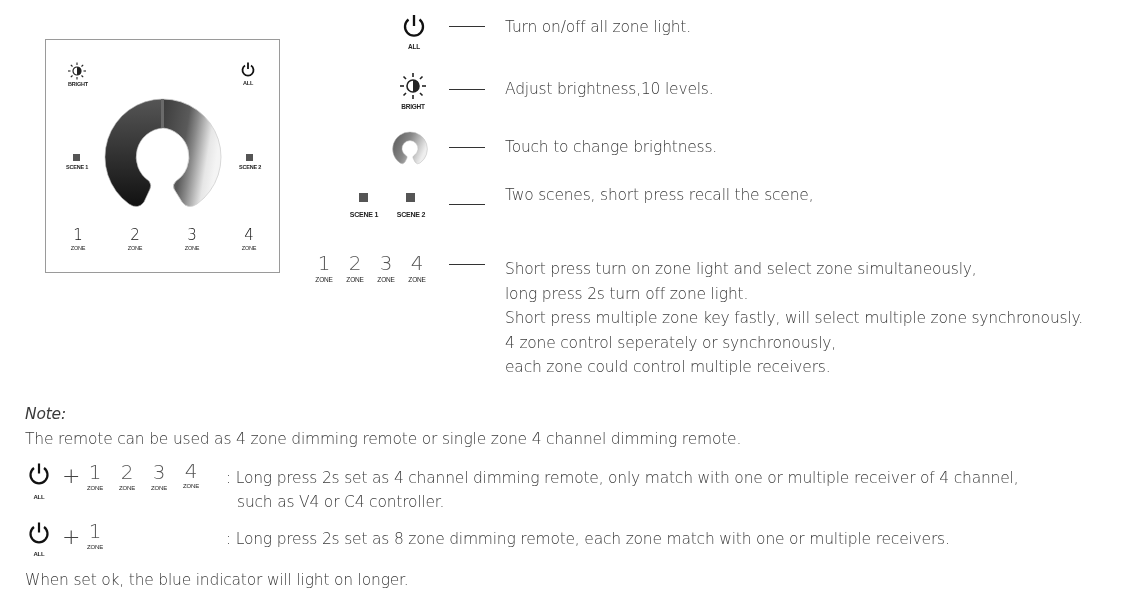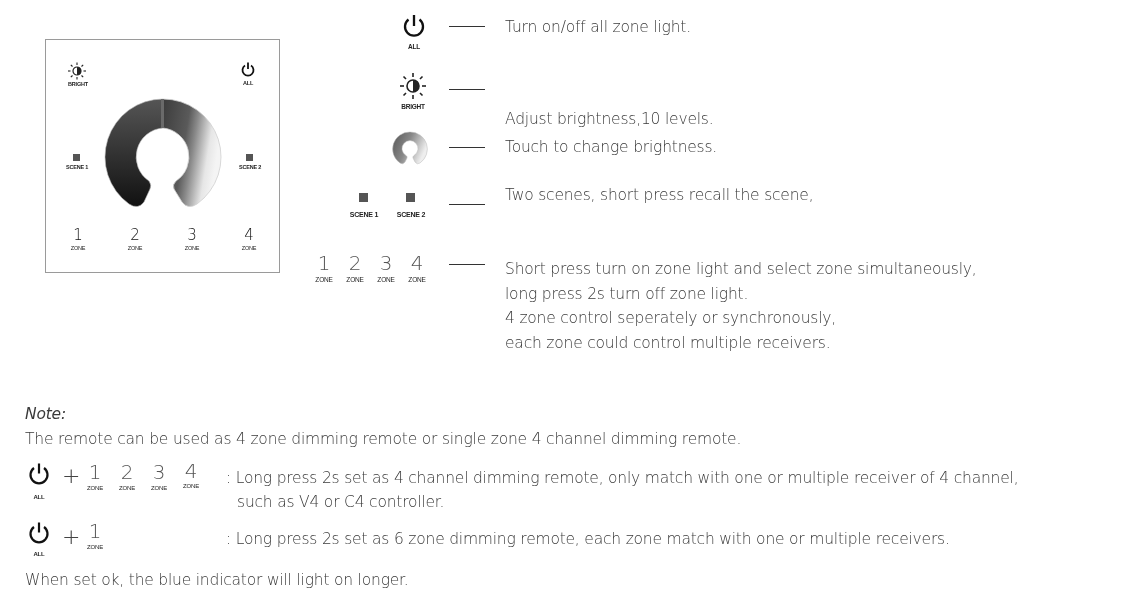--- a/index.html
+++ b/index.html
@@ -104,21 +104,21 @@
     <line x1="2" y1="14" x2="6" y2="14"></line>
       <line x1="24" y1="14" x2="28" y2="14"></line>
     <line x1="5.5" y1="4.5" x2="8" y2="7"></line>
       <line x1="22" y1="21" x2="24.5" y2="23.5"></line>
     <line x1="24.5" y1="4.5" x2="22" y2="7"></line>
       <line x1="8" y1="21" x2="5.5" y2="23.5"></line>
   </g>
 </svg>
 <div class="abs small-lbl" style="left:396px;top:103px;width:34px;font-size:6.5px;">BRIGHT</div>
 <div class="abs dash" style="left:449px;top:89px;"></div>
-<div class="abs txt" style="left:505px;top:77px;margin-top:30px;">Adjust brightness,10 levels.</div>
+<div class="abs txt" style="left:505px;top:77px;">Adjust brightness,10 levels.</div>
 
 <svg class="abs" style="left:392px;top:131px;" width="36" height="36" viewBox="0 0 36 36">
   <defs>
     <linearGradient id="sw" x1="0" y1="0" x2="1" y2="0.4">
       <stop offset="0" stop-color="#555"></stop>
       <stop offset="0.5" stop-color="#888"></stop>
       <stop offset="1" stop-color="#eee"></stop>
     </linearGradient>
   </defs>
   <path d="M18 1 A17 17 0 0 1 28 32 Q25 34 23 31 L21 27 Q20.5 25.5 22 24.5 A8 8 0 1 0 14 24.5 Q15.5 25.5 15 27 L13 31 Q11 34 8 32 A17 17 0 0 1 18 1 Z" fill="url(#sw)" stroke="#bbb" stroke-width="0.5"></path>
@@ -148,20 +148,21 @@
   <div class="small-lbl" style="font-size:6.5px;font-weight:normal;margin-top:3px;">ZONE</div>
 </div>
 <div class="abs" style="left:405px;top:253px;width:24px;">
   <div class="num" style="font-size:20px;">4</div>
   <div class="small-lbl" style="font-size:6.5px;font-weight:normal;margin-top:3px;">ZONE</div>
 </div>
 <div class="abs dash" style="left:449px;top:264px;"></div>
 <div class="abs" style="left:505px;top:257px;">
   <div class="txt">Short press turn on zone light and select zone simultaneously,</div>
   <div class="txt">long press 2s turn off zone light.</div>
+  <div class="txt">Short press multiple zone key fastly, will select multiple zone synchronously.</div>
   <div class="txt">4 zone control seperately or synchronously,</div>
   <div class="txt">each zone could control multiple receivers.</div>
 </div>
 
 <div class="abs txt" style="left:25px;top:402px;font-style:italic;">Note:</div>
 <div class="abs txt" style="left:25px;top:427px;">The remote can be used as 4 zone dimming remote or single zone 4 channel dimming remote.</div>
 
 <svg class="abs" style="left:28px;top:462px;" width="22" height="24" viewBox="0 0 22 24">
   <path d="M6 6 A8.5 8.5 0 1 0 16 6" fill="none" stroke="#111" stroke-width="2.2"></path>
   <line x1="11" y1="1.5" x2="11" y2="11.5" stroke="#111" stroke-width="2.2"></line>
@@ -190,15 +191,15 @@
 <svg class="abs" style="left:28px;top:521px;" width="22" height="24" viewBox="0 0 22 24">
   <path d="M6 6 A8.5 8.5 0 1 0 16 6" fill="none" stroke="#111" stroke-width="2.2"></path>
   <line x1="11" y1="1.5" x2="11" y2="11.5" stroke="#111" stroke-width="2.2"></line>
 </svg>
 <div class="abs small-lbl" style="left:28px;top:551px;width:22px;font-size:6px;">ALL</div>
 <div class="abs num" style="left:62px;top:526px;font-size:22px;color:#444;">+</div>
 <div class="abs" style="left:84px;top:521px;width:22px;">
   <div class="num" style="font-size:20px;">1</div>
   <div class="small-lbl" style="font-size:6px;font-weight:normal;margin-top:3px;">ZONE</div>
 </div>
-<div class="abs txt" style="left:226px;top:527px;">: Long press 2s set as 6 zone dimming remote, each zone match with one or multiple receivers.</div>
+<div class="abs txt" style="left:226px;top:527px;">: Long press 2s set as 8 zone dimming remote, each zone match with one or multiple receivers.</div>
 
 <div class="abs txt" style="left:25px;top:568px;">When set ok, the blue indicator will light on longer.</div>
 
 </body></html>

